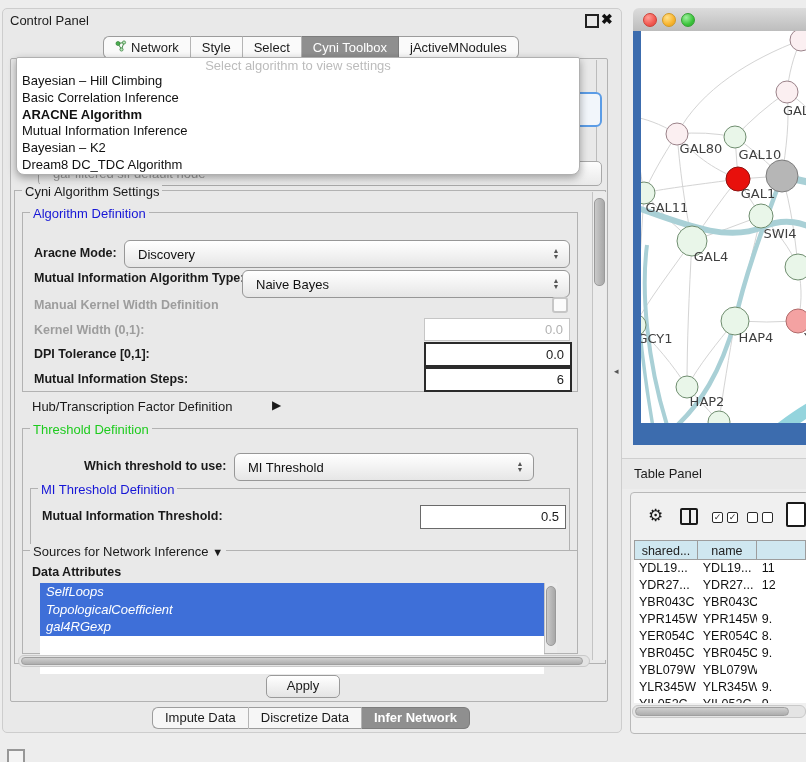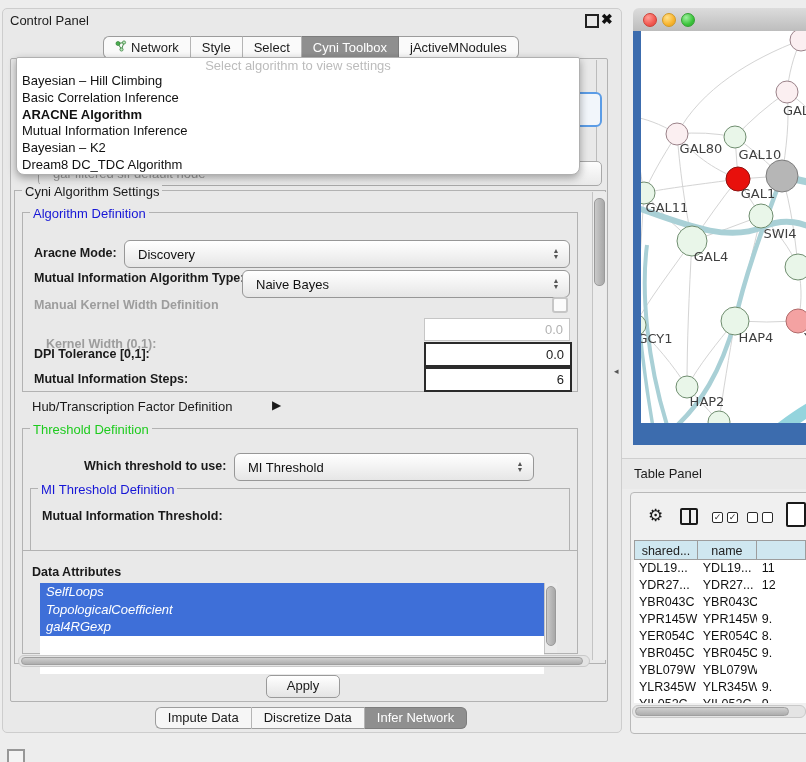--- a/index.html
+++ b/index.html
@@ -12,21 +12,21 @@
   .float-ic{left:585px;top:14px;width:10px;height:10px;border:2px solid #222;background:transparent;}
   .close-ic{left:601px;top:11px;font-size:14px;font-weight:bold;color:#111;}
   .tabbar{left:2px;top:36px;width:618px;height:23px;display:flex;justify-content:center;}
   .tab{height:21px;line-height:21px;padding:0 11px;background:#fafafa;border-top:1px solid #9c9c9c;border-bottom:1px solid #9c9c9c;border-right:1px solid #b5b5b5;font-size:13px;color:#1c1c1c;display:flex;align-items:center;gap:4px;}
   .tab:first-child{border-left:1px solid #9c9c9c;border-radius:6px 0 0 6px;}
   .tab:last-child{border-right:1px solid #9c9c9c;border-radius:0 6px 6px 0;}
   .tab.sel{background:#8f8f8f;color:#fff;border-color:#7d7d7d;}
   .bartab{height:20px;line-height:20px;padding:0 12px;background:#f6f6f6;border-top:1px solid #9c9c9c;border-bottom:1px solid #9c9c9c;border-right:1px solid #b5b5b5;font-size:13px;}
   .bartab:first-child{border-left:1px solid #9c9c9c;border-radius:6px 0 0 6px;}
   .bartab:last-child{border-right:1px solid #9c9c9c;border-radius:0 6px 6px 0;}
-  .bartab.sel{background:#8f8f8f;color:#fff;border-color:#7d7d7d;}
+  .bartab.sel{background:#8f8f8f;color:#fff;border-color:#7d7d7d;font-weight:bold;}
   .pane{left:10px;top:58px;width:596px;height:642px;border:1px solid #b2b2b2;border-radius:2px;background:#e9e9e9;}
   .innerline{left:596px;top:60px;width:0;height:126px;border-left:1px solid #bcbcbc;}
   .focus-sliver{left:568px;top:92px;width:30px;height:31px;border:2px solid #5b9ce6;border-radius:6px;background:#f2f6fb;}
   .galcombo{left:38px;top:161px;width:548px;height:23px;border:1px solid #a8a8a8;border-radius:5px;background:linear-gradient(#fdfdfd,#e9e9e9);color:#9a9a9a;line-height:23px;padding-left:14px;}
   .dropdown{left:16px;top:57px;width:562px;height:116px;background:#fff;border:1px solid #b0b0b0;border-radius:2px 2px 8px 8px;box-shadow:0 3px 8px rgba(0,0,0,.35);z-index:10;overflow:hidden;}
   .dd-ph{text-align:center;color:#bcbcbc;font-size:13px;height:15px;line-height:15px;}
   .dd-it{padding-left:5px;font-size:13px;height:16.8px;line-height:16.8px;color:#111;}
   .dd-it.bold{font-weight:bold;}
   .group{border:1px solid #b2b2b2;background:#e9e9e9;}
   .legend{position:absolute;background:#e9e9e9;padding:0 3px;font-size:13px;white-space:nowrap;}
@@ -141,21 +141,21 @@
     <span class="ctext">Naive Bayes</span>
     <span class="stepper">
         <i>▲</i>
         <i>▼</i>
       </span>
   </div>
 
   <span class="abs lbl dis" style="left:34px;top:298px;">Manual Kernel Width Definition</span>
   <div class="abs checkbox" style="left:552px;top:297px;width:12px;height:12px;"></div>
 
-  <span class="abs lbl dis" style="left:34px;top:337px;margin-left:12px;">Kernel Width (0,1):</span>
+  <span class="abs lbl dis" style="left:34px;top:323px;">Kernel Width (0,1):</span>
   <div class="abs num" style="left:424px;top:318px;width:138px;height:21px;border:1px solid #c6c6c6;color:#b2b2b2;">0.0</div>
 
   <span class="abs lbl" style="left:34px;top:347px;">DPI Tolerance [0,1]:</span>
   <div class="abs num" style="left:424px;top:342px;width:138px;height:21px;border:2px solid #2b2b2b;">0.0</div>
 
   <span class="abs lbl" style="left:34px;top:372px;">Mutual Information Steps:</span>
   <div class="abs num" style="left:424px;top:367px;width:138px;height:21px;border:2px solid #2b2b2b;">6</div>
 
   <span class="abs" style="left:32px;top:399px;font-size:13px;">Hub/Transcription Factor Definition</span>
   <span class="abs" style="left:272px;top:398px;font-size:12px;">▶</span>
@@ -168,22 +168,24 @@
     <span class="ctext">MI Threshold</span>
     <span class="stepper">
         <i>▲</i>
         <i>▼</i>
       </span>
   </div>
 
   <div class="abs group" style="left:30px;top:488px;width:538px;height:62px;"></div>
   <span class="legend" style="left:38px;top:482px;color:#1616d6;">MI Threshold Definition</span>
   <span class="abs lbl" style="left:42px;top:509px;">Mutual Information Threshold:</span>
+  <div class="abs num" style="left:420px;top:505px;width:138px;height:22px;border:1.5px solid #6a6a6a;">0.5</div>
 
   <div class="abs group" style="left:22px;top:550px;width:554px;height:102px;"></div>
+  <span class="legend" style="left:30px;top:544px;"><span>Sources for Network Inference</span> <span style="font-size:11px;">▼</span></span>
   <span class="abs lbl" style="left:32px;top:565px;">Data Attributes</span>
   <div class="abs attrlist" id="attr-list" style="left:40px;top:583px;width:504px;height:91px;overflow:hidden;font-style:italic;">
       <div class="attr-it" style="background: rgb(62, 111, 216);">SelfLoops</div>
       <div class="attr-it" style="background: rgb(62, 111, 216);">TopologicalCoefficient</div>
       <div class="attr-it" style="background: rgb(62, 111, 216);">gal4RGexp</div>
     </div>
   <div class="abs vscroll" style="left:544px;top:583px;width:12px;height:70px;">
     <div class="vthumb" style="position:absolute;left:1px;top:3px;width:8px;height:58px;"></div>
   </div>
   <div class="abs hscroll" style="left:18px;top:655px;width:570px;height:10px;">

